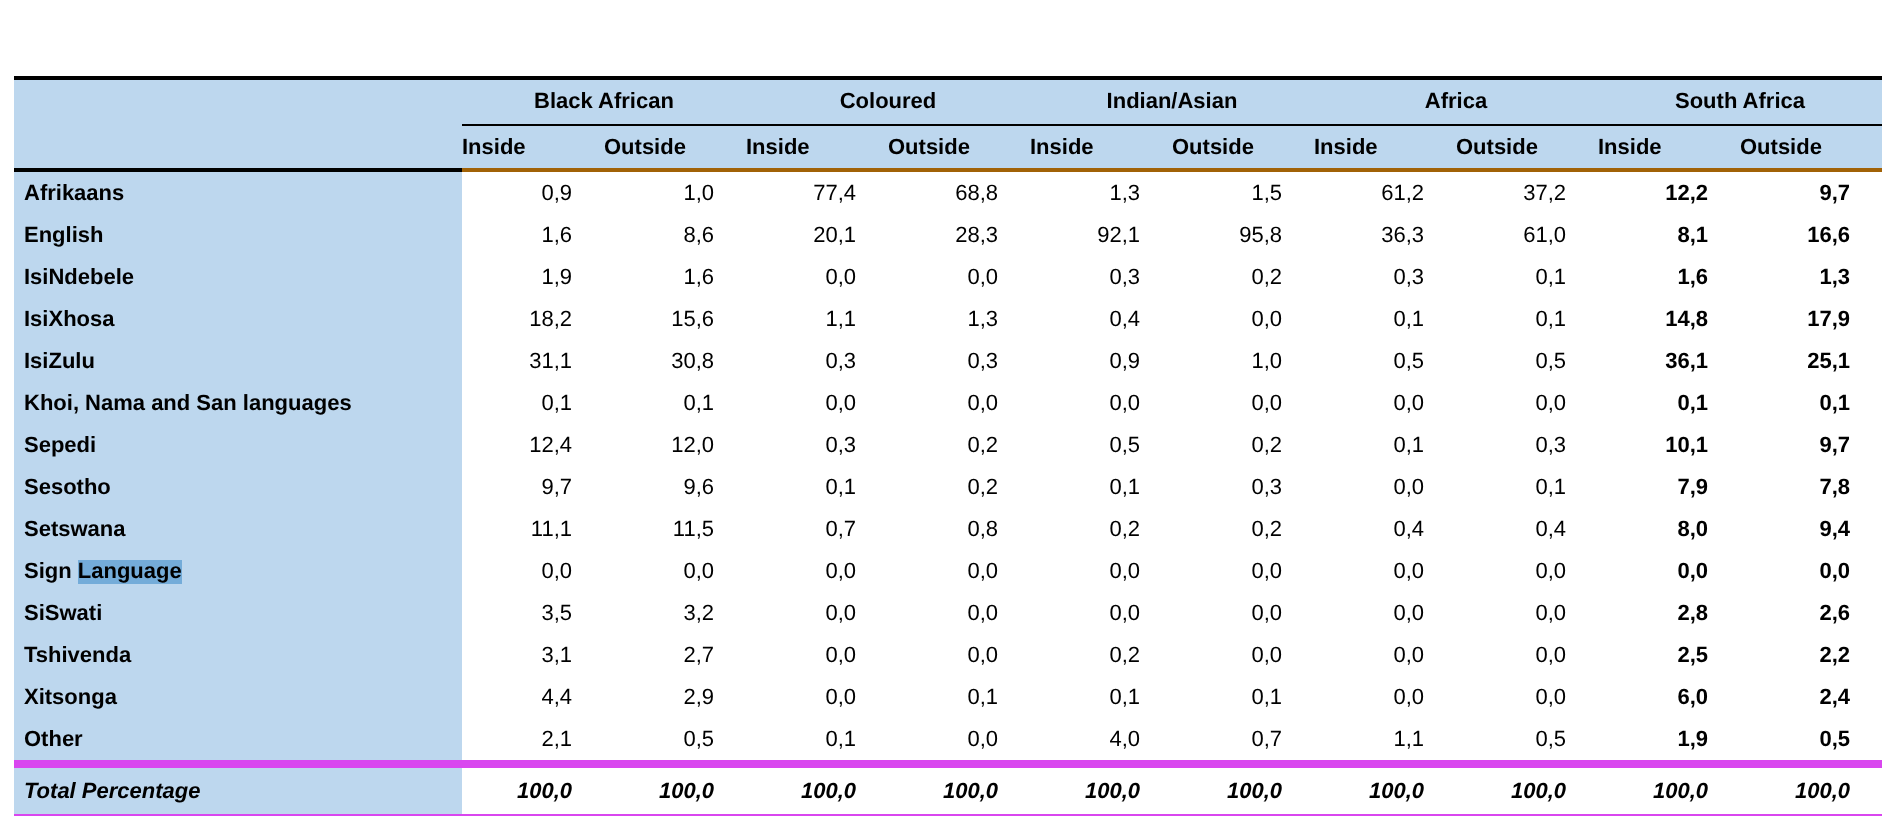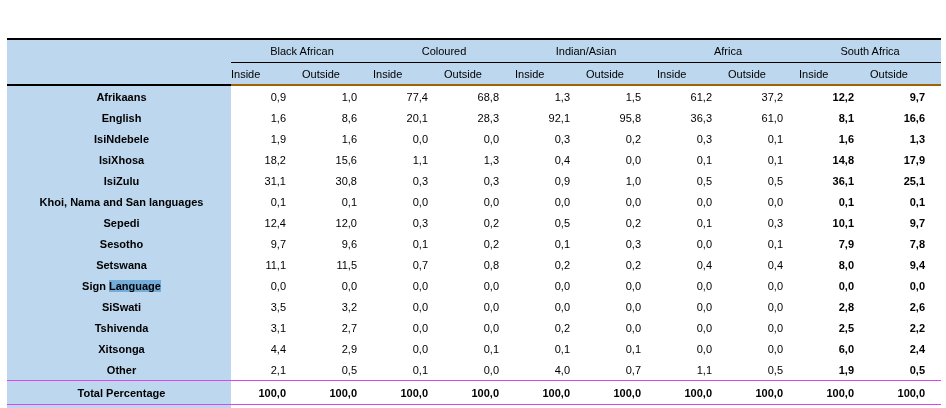--- a/index.html
+++ b/index.html
@@ -20,40 +20,39 @@
     position:absolute; left:7px; top:38px;
     width:934px;
     border-collapse:collapse;
     table-layout:fixed;
     font-size:11px;
     border-top:2px solid #000;
     border-bottom:2px solid #000;
   }
   col.label-col { width:224px; }
   col.num-col  { width:71px; }
-  thead th { background:var(--blue, #BDD7EE); font-weight:normal; padding:0; }
+  thead th { background:var(--blue, #BDD7EE); font-weight:bold; padding:0; }
   th.corner { border-bottom:2px solid #000; }
   th.group {
     height:22px; text-align:center; vertical-align:middle;
     border-bottom:1px solid #000;
   }
   th.sub {
     height:21px; text-align:left; padding-right:14px; vertical-align:middle;
     border-bottom:2px solid #a16207;
   }
   td { padding:0; height:21px; vertical-align:middle; }
   td.label-cell {
     background:var(--blue, #BDD7EE);
     font-weight:bold;
     padding-left:5px;
-    text-align:center;
   }
   td.num { text-align:right; padding-right:16px; font-weight:normal; }
   td.num.sa { font-weight:bold; }
-  tr.total-row td { border-top:1px solid #d946ef; font-weight:bold; height:23px; }
+  tr.total-row td { border-top:4px solid #d946ef; font-weight:bold; height:23px;font-style:italic; }
   tr.total-row td.num { font-weight:bold;text-align:right; }
   span.hl { background:var(--hl, #74ACD9); }
 </style>
 </head>
 <body>
 
 <div class="page" style="--blue: #BDD7EE; --hl: #74ACD9;">
 
   <table class="stats">
     <colgroup>

